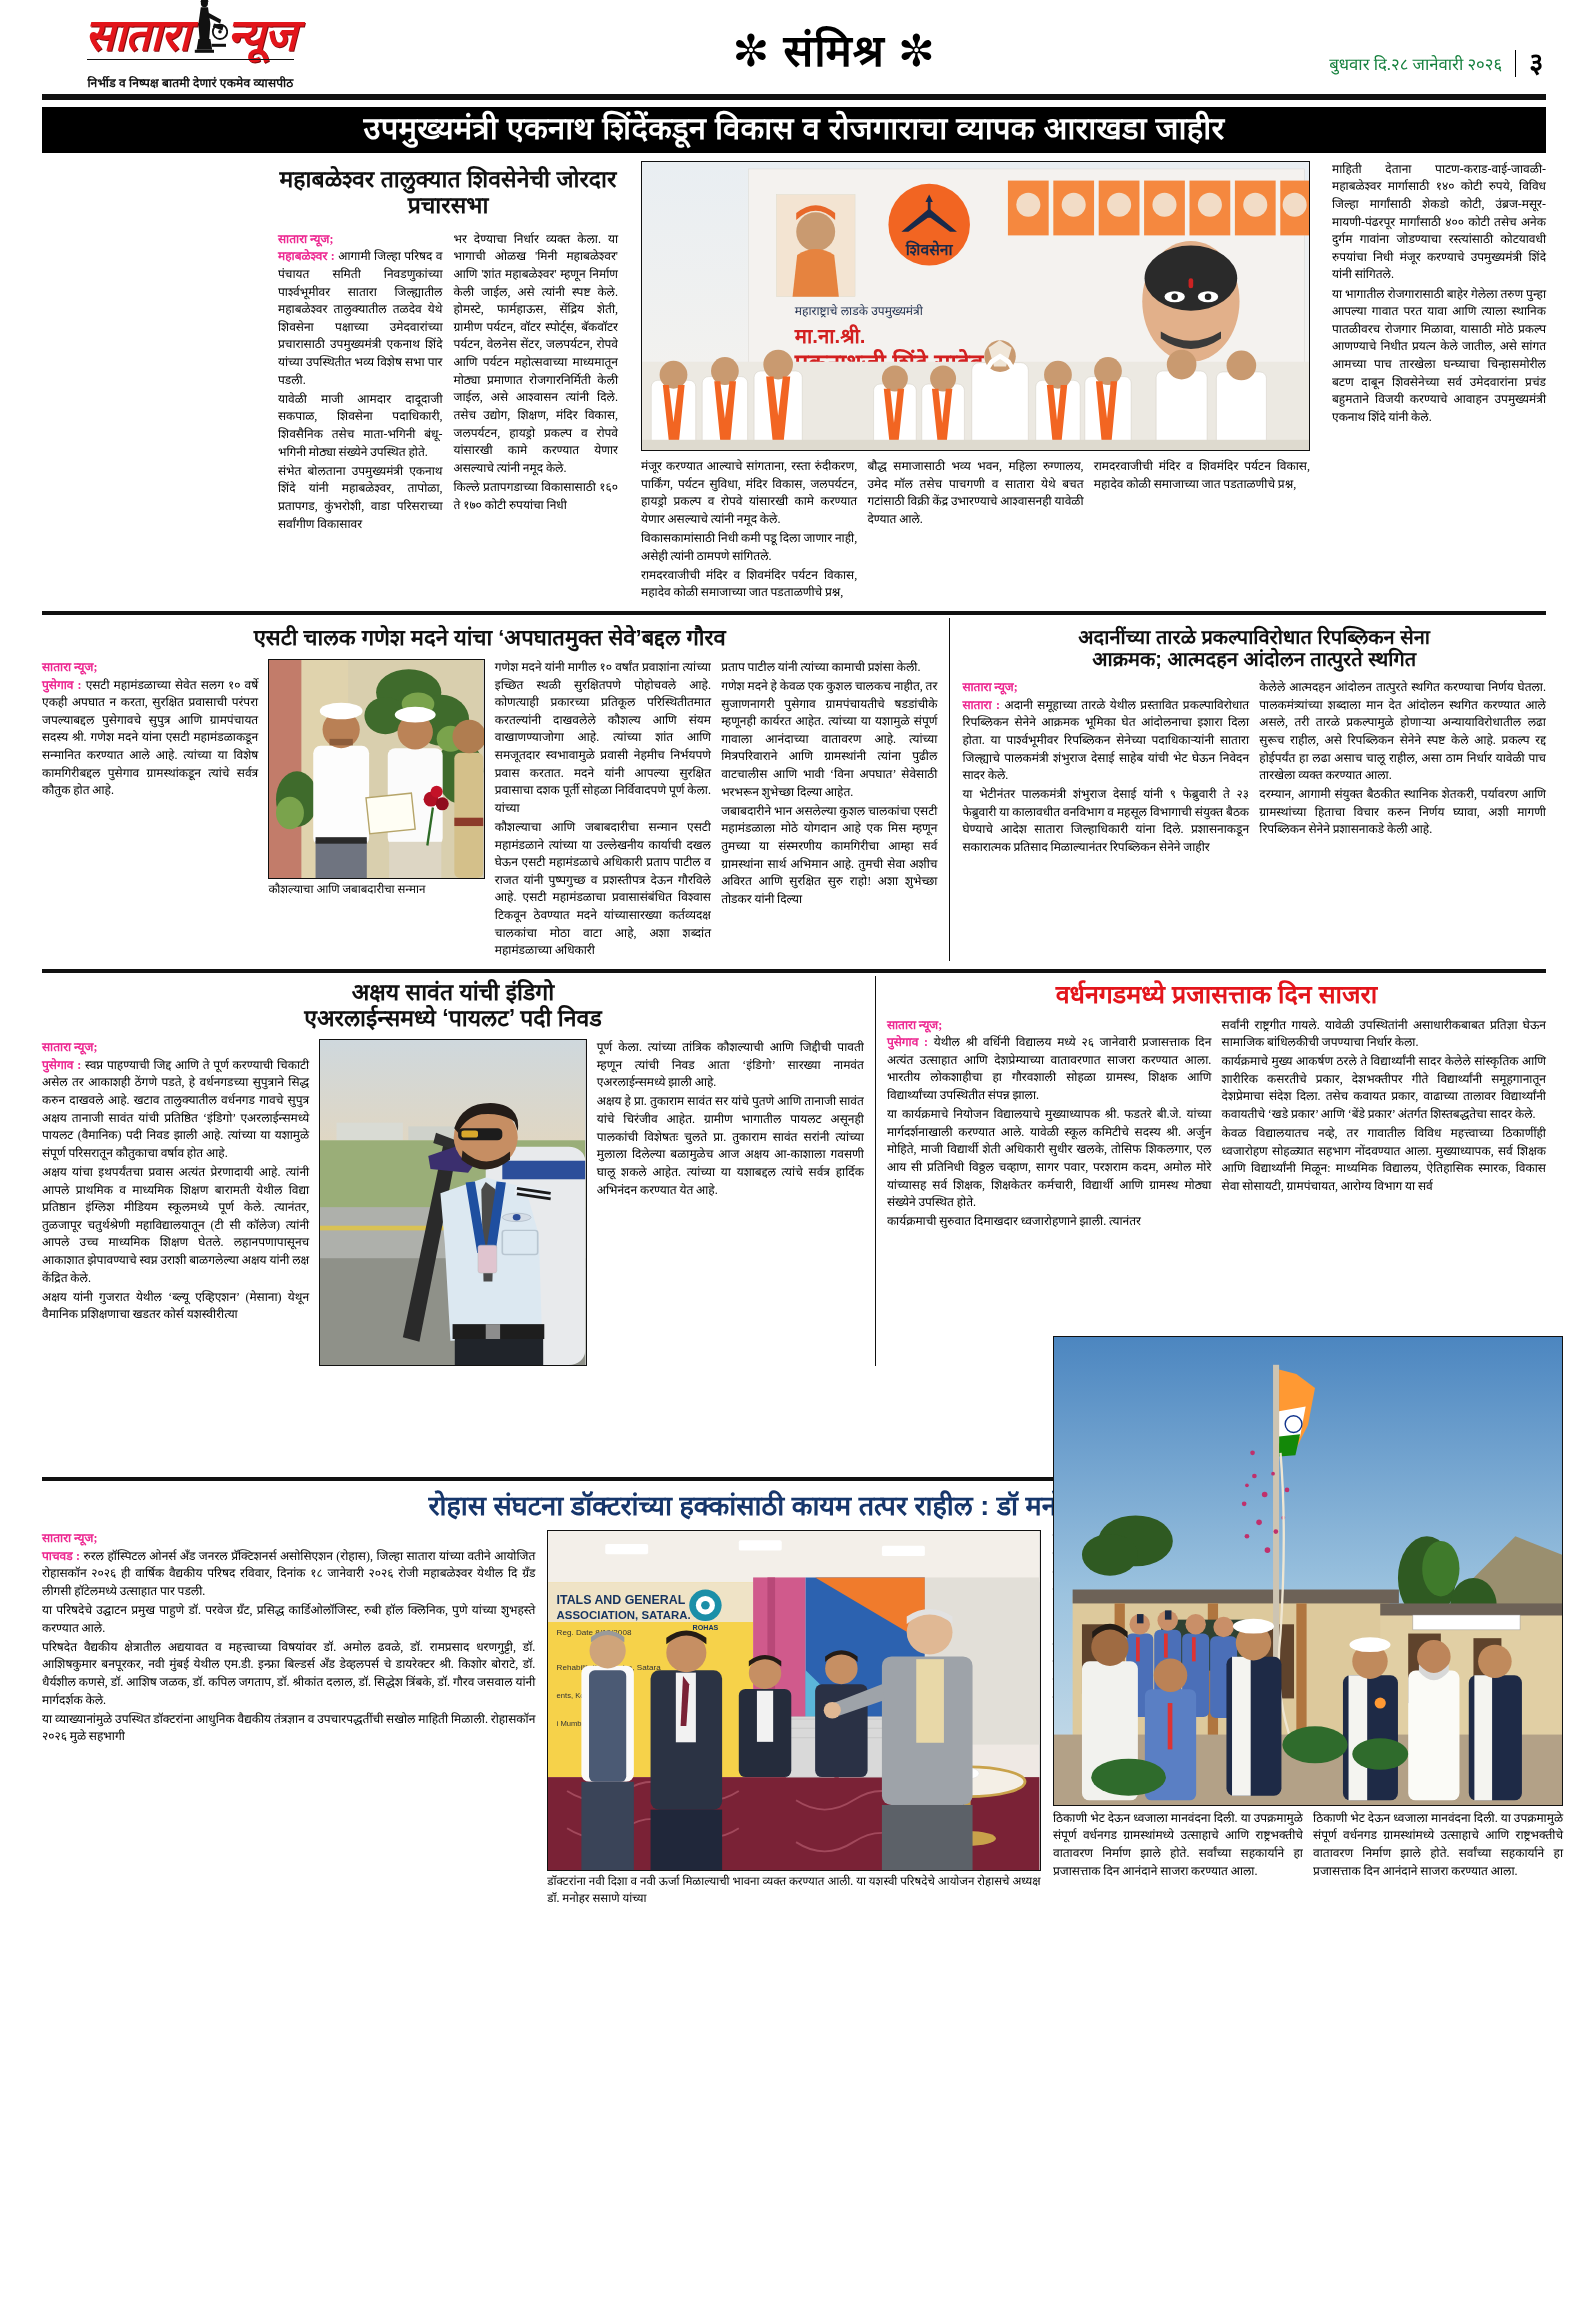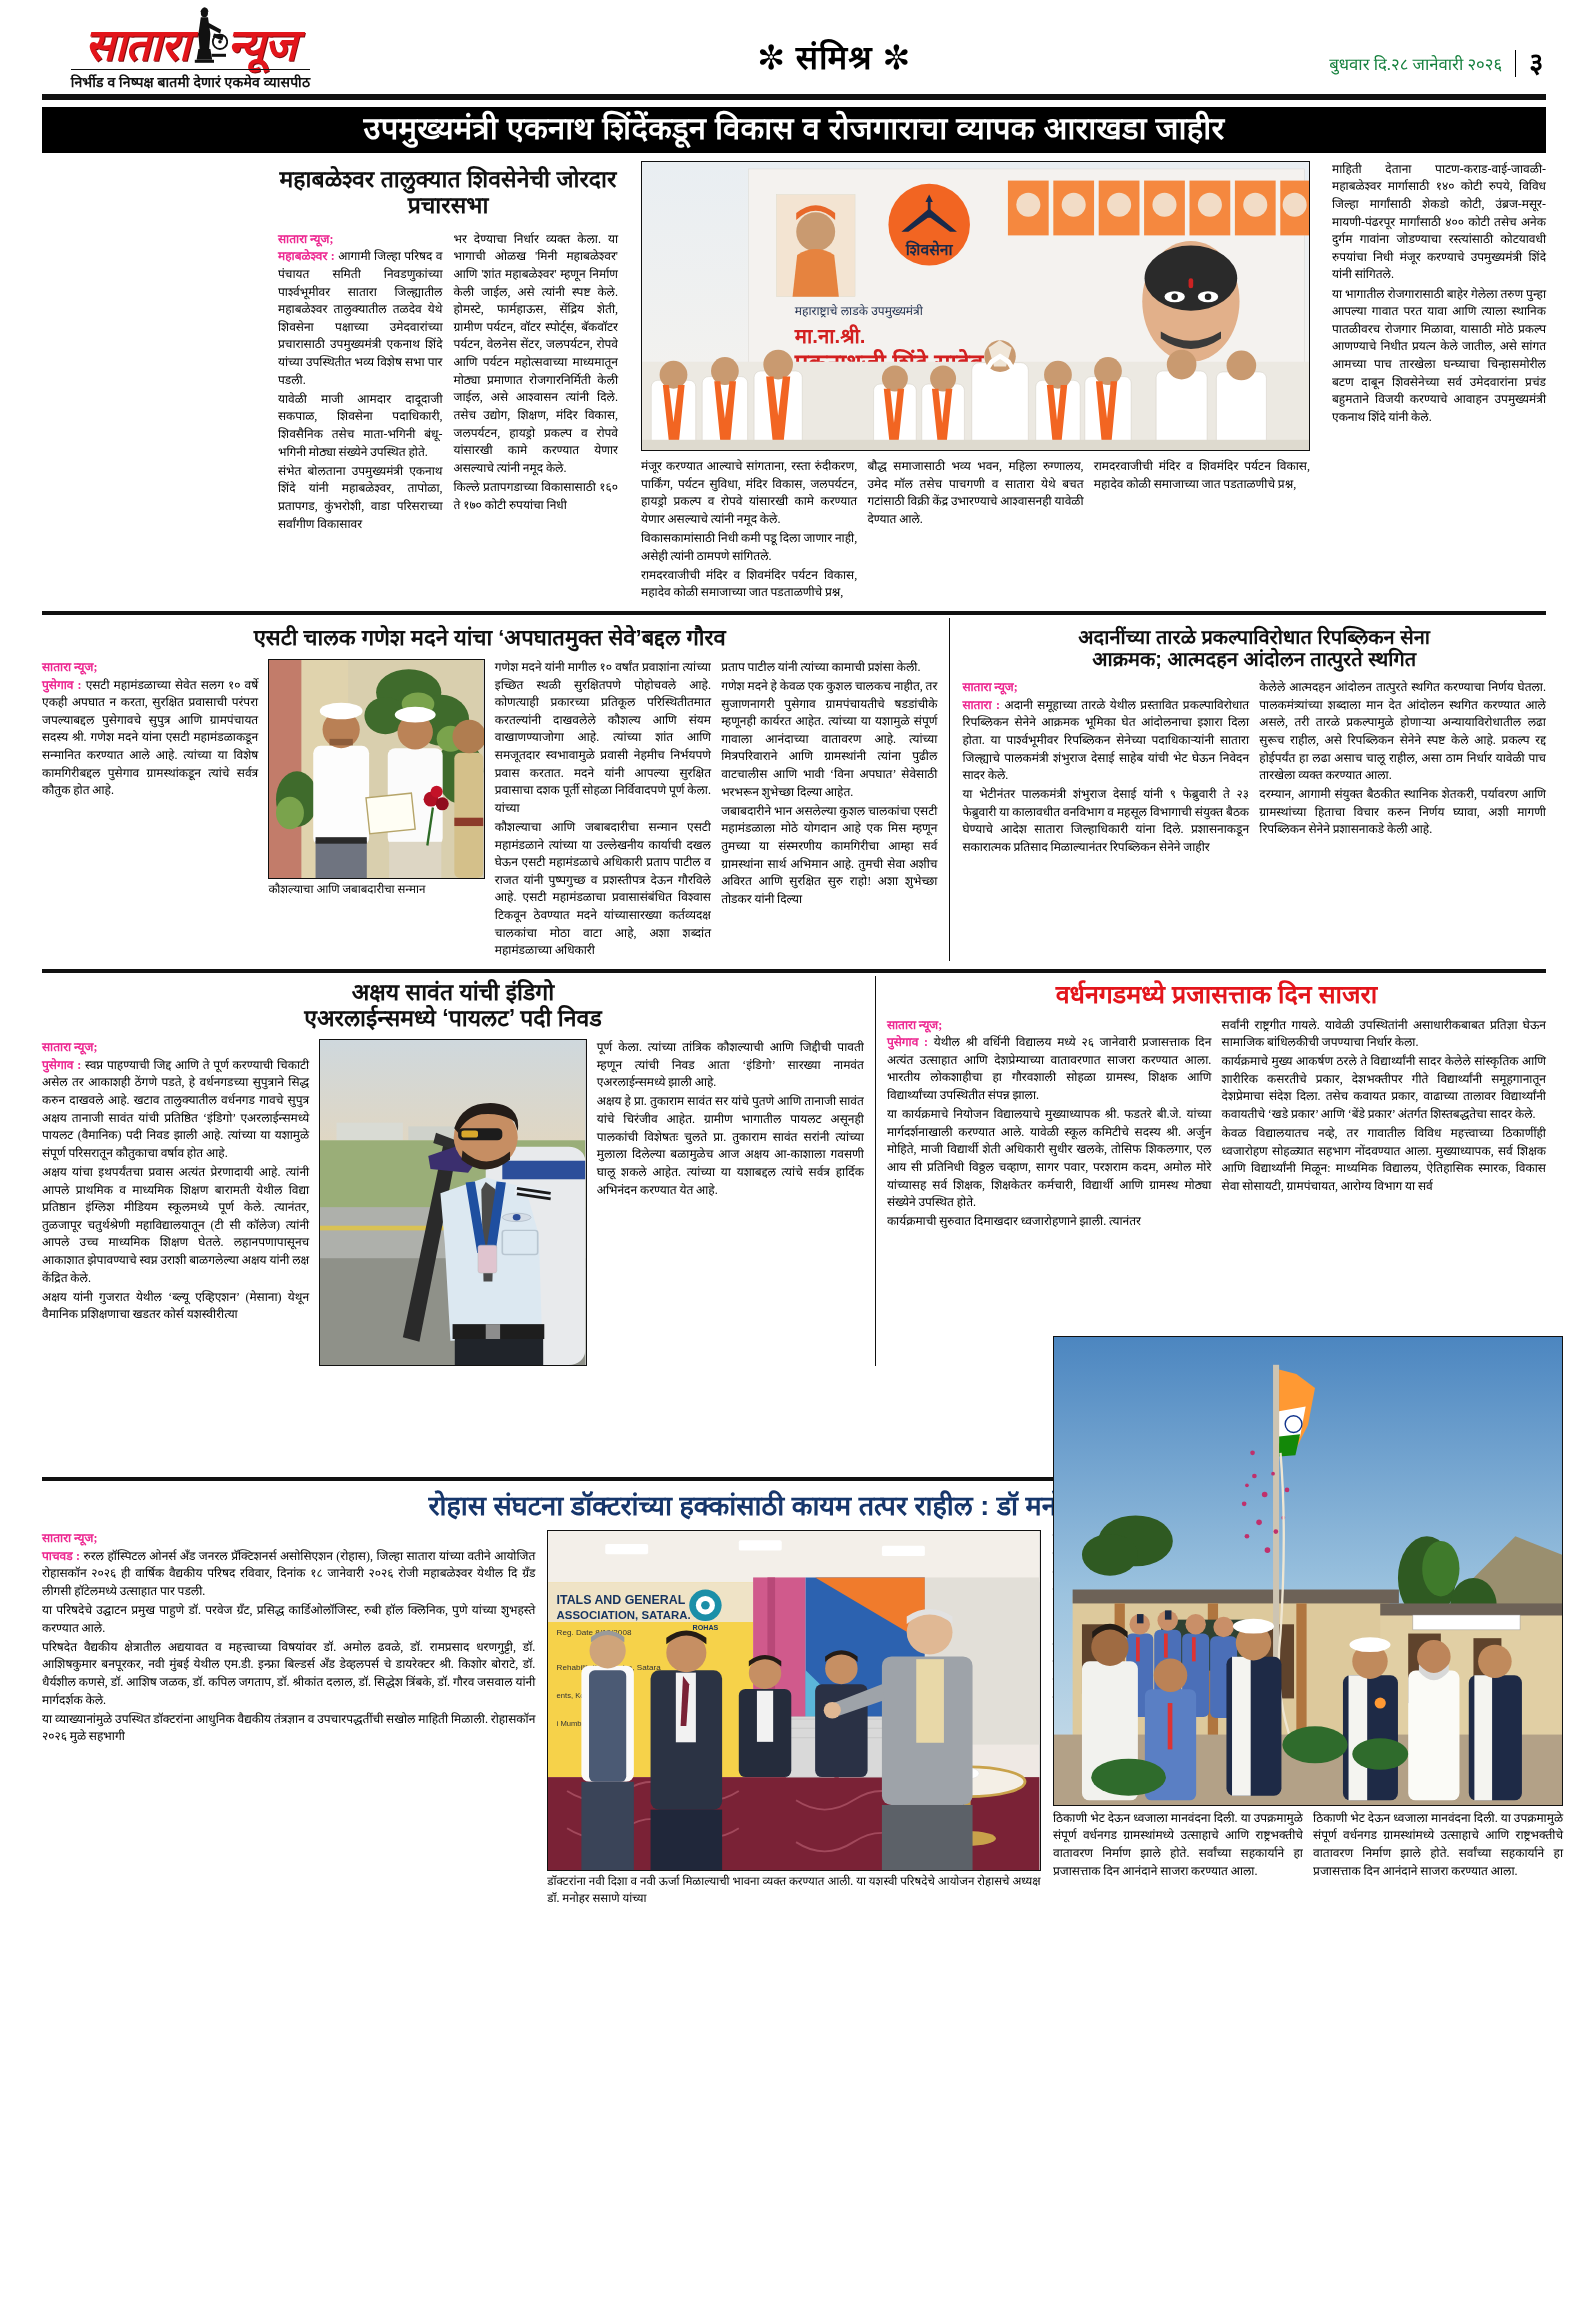--- a/index.html
+++ b/index.html
@@ -19,26 +19,26 @@
   .logo-word{
     font-family:"Liberation Serif","DejaVu Serif",serif;
     font-size:44px;font-weight:700;color:#e3151b;
     font-style:italic;letter-spacing:-0.9px;line-height:0.95;
     text-shadow:0.9px 0.9px 0 #7d0a0d;
     text-align:center;
   }
   .logo-emblem{width:40px;height:60px;position:relative;margin:0 -2.8px;}
   .logo-emblem svg{width:100%;height:100%;display:block;}
   .logo-tag{
-    margin-top:1.9px;border-top:1.4px solid #111;padding-top:2px;
-    font-size:14px;font-weight:700;color:#111;letter-spacing:0.2px;white-space:nowrap;
+    margin-top:1.9px;border-top:1.4px solid #111;padding-top:14px;
+    font-size:12px;font-weight:700;color:#111;letter-spacing:0.2px;white-space:nowrap;
   }
   .center-title{flex:1;text-align:center;padding-bottom:12px;}
   .center-title .t{
-    font-size:33px;font-weight:700;letter-spacing:0.9px;color:#000;
+    font-size:44px;font-weight:700;letter-spacing:0.9px;color:#000;
     font-family:"Liberation Sans","DejaVu Sans",sans-serif;
   }
   .date-block{display:flex;align-items:center;gap:13px;padding-bottom:14px;padding-right:2.8px;}
   .date-txt{font-size:16.7px;font-weight:400;color:#15803d;white-space:nowrap;}
   .page-no{font-size:27px;font-weight:700;border-left:1.9px solid #000;padding-left:13px;line-height:1;}
 
   .rule-black{height:6.5px;background:#111;margin:2.8px 42px 0 42px;}
 
   
   .banner-pink{

